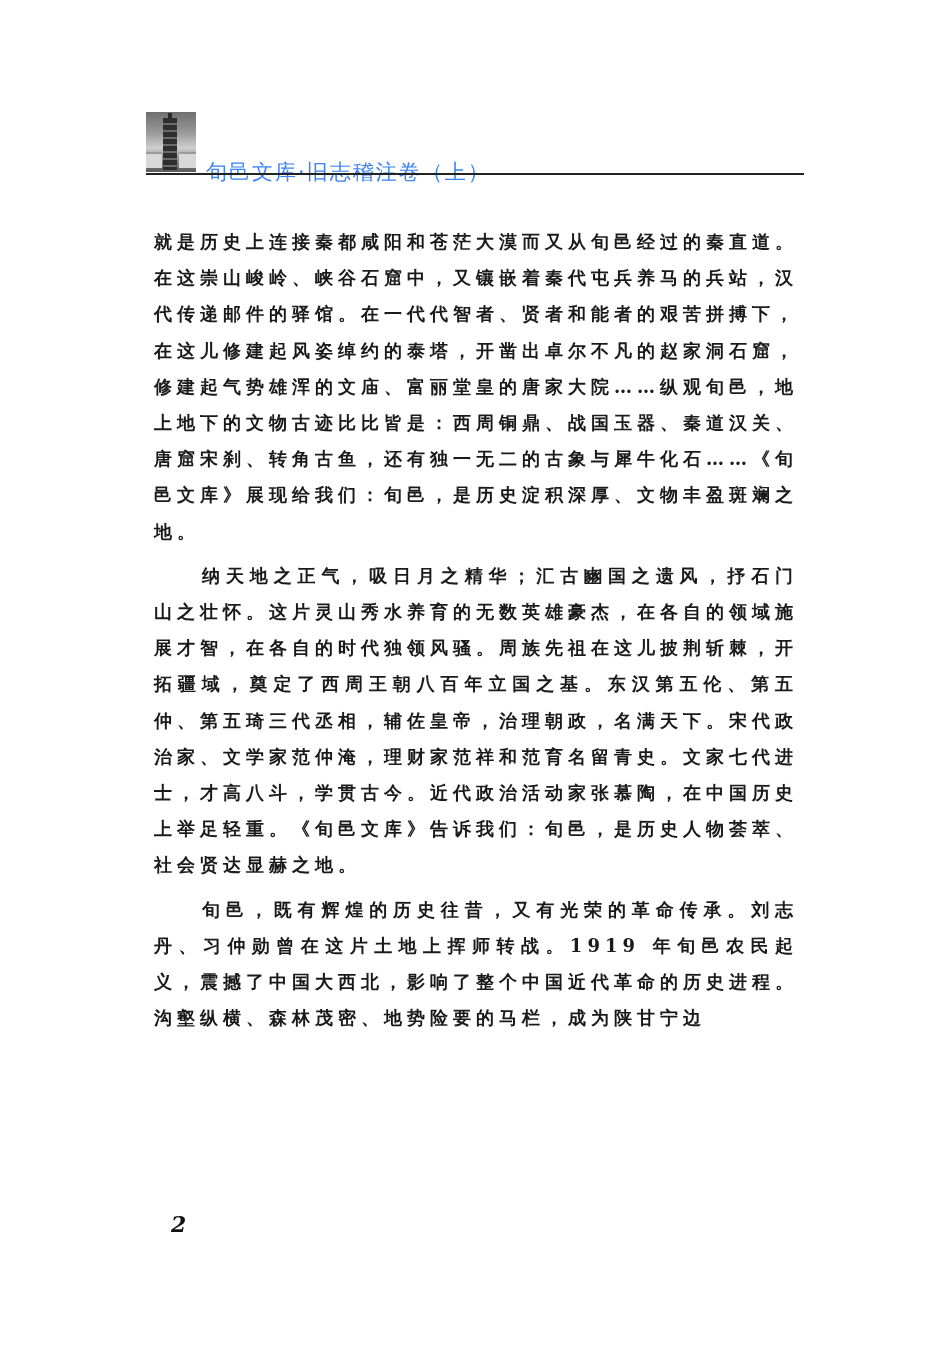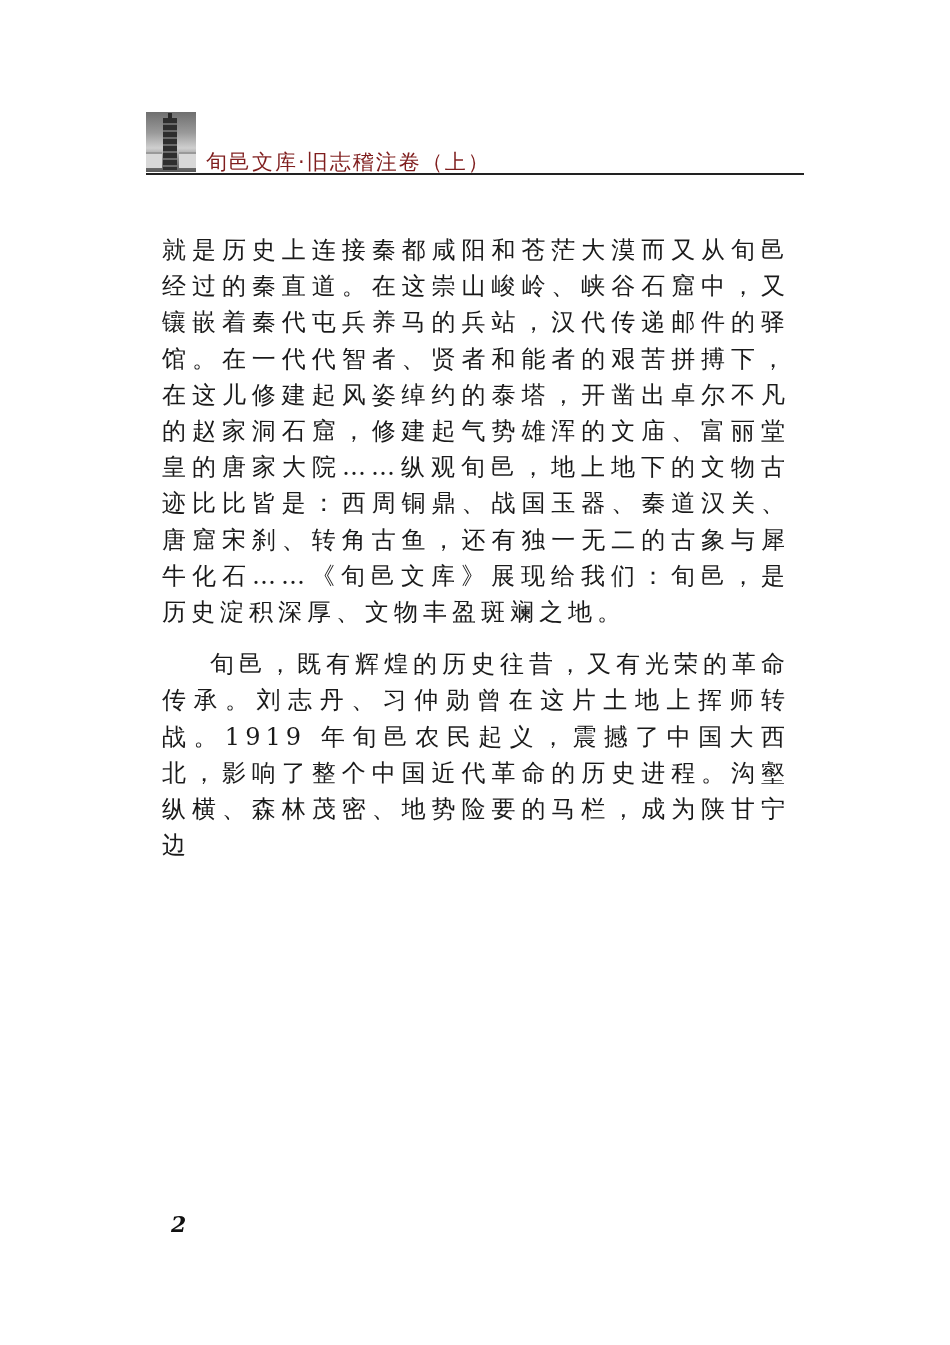--- a/index.html
+++ b/index.html
@@ -6,41 +6,42 @@
     body { width: 950px; height: 1345px; position: relative; overflow: hidden;
            font-family: "DejaVu Serif", "Liberation Serif", serif; color: #1a1a1a; }
     .header { position: absolute; left: 146px; top: 110px; width: 658px; height: 66px; }
     .header-img { position: absolute; left: 0; top: 2px; width: 50px; height: 60px;
       background: linear-gradient(180deg, #6f6f6f 0%, #9a9a9a 35%, #cfcfcf 60%, #8a8a8a 80%, #5a5a5a 100%);
       overflow: hidden; }
     .pagoda { position: absolute; left: 17px; top: 6px; width: 14px; height: 52px;
       background: repeating-linear-gradient(180deg, #2e2e2e 0 5px, #6a6a6a 5px 7px); }
     .pagoda-top { position: absolute; left: 22px; top: 1px; width: 4px; height: 6px; background: #2a2a2a; }
     .bldg { position: absolute; bottom: 4px; height: 14px; background: #d8d8d8; border-top: 2px solid #9a9a9a; }
-    .header-title { position: absolute; left: 60px; top: 38px; font-family: "DejaVu Sans", "Liberation Sans", sans-serif;
-      font-size: 21px; letter-spacing: 2px; color: #7f1d1d; white-space: nowrap; }
+    .header-title { position: absolute; left: 60px; top: 48px; font-family: "DejaVu Sans", "Liberation Sans", sans-serif;
+      font-size: 21px; letter-spacing: 2px; color: #3b82f6; white-space: nowrap; }
     .header-rule { position: absolute; left: 0; top: 63px; width: 658px; height: 2px; background: #222; }
     .body-text { position: absolute; left: 146px; top: 216px; width: 660px; }
-    .para { margin: 16px; font-size: 24px; line-height: 36.2px; letter-spacing: 5.0px; text-align: justify; }
+    .para { margin: 8px; font-size: 18px; line-height: 36.2px; letter-spacing: 5.0px; text-align: justify; font-weight: bold; }
     .indent { text-indent: 48px; }
     .page-num { position: absolute; left: 171px; top: 1211px; font-family: "DejaVu Serif", serif;
       font-style: italic; font-weight: bold; font-size: 22px; color: #111; }
   </style>
 </head>
 <body>
 
 <div class="header">
   <div class="header-img">
     <div class="bldg" style="left:0;width:16px;"></div>
     <div class="bldg" style="left:33px;width:17px;"></div>
     <div class="pagoda-top"></div>
     <div class="pagoda"></div>
   </div>
   <div class="header-title">旬邑文库·旧志稽注卷（上）</div>
   <div class="header-rule"></div>
 </div>
 
 <div class="body-text">
   <p class="para">就是历史上连接秦都咸阳和苍茫大漠而又从旬邑经过的秦直道。在这崇山峻岭、峡谷石窟中，又镶嵌着秦代屯兵养马的兵站，汉代传递邮件的驿馆。在一代代智者、贤者和能者的艰苦拼搏下，在这儿修建起风姿绰约的泰塔，开凿出卓尔不凡的赵家洞石窟，修建起气势雄浑的文庙、富丽堂皇的唐家大院……纵观旬邑，地上地下的文物古迹比比皆是：西周铜鼎、战国玉器、秦道汉关、唐窟宋刹、转角古鱼，还有独一无二的古象与犀牛化石……《旬邑文库》展现给我们：旬邑，是历史淀积深厚、文物丰盈斑斓之地。</p>
+  <p class="para indent">纳天地之正气，吸日月之精华；汇古豳国之遗风，抒石门山之壮怀。这片灵山秀水养育的无数英雄豪杰，在各自的领域施展才智，在各自的时代独领风骚。周族先祖在这儿披荆斩棘，开拓疆域，奠定了西周王朝八百年立国之基。东汉第五伦、第五仲、第五琦三代丞相，辅佐皇帝，治理朝政，名满天下。宋代政治家、文学家范仲淹，理财家范祥和范育名留青史。文家七代进士，才高八斗，学贯古今。近代政治活动家张慕陶，在中国历史上举足轻重。《旬邑文库》告诉我们：旬邑，是历史人物荟萃、社会贤达显赫之地。</p>
   <p class="para indent">旬邑，既有辉煌的历史往昔，又有光荣的革命传承。刘志丹、习仲勋曾在这片土地上挥师转战。1919 年旬邑农民起义，震撼了中国大西北，影响了整个中国近代革命的历史进程。沟壑纵横、森林茂密、地势险要的马栏，成为陕甘宁边</p>
 </div>
 
 <div class="page-num">2</div>
 
 </body></html>

